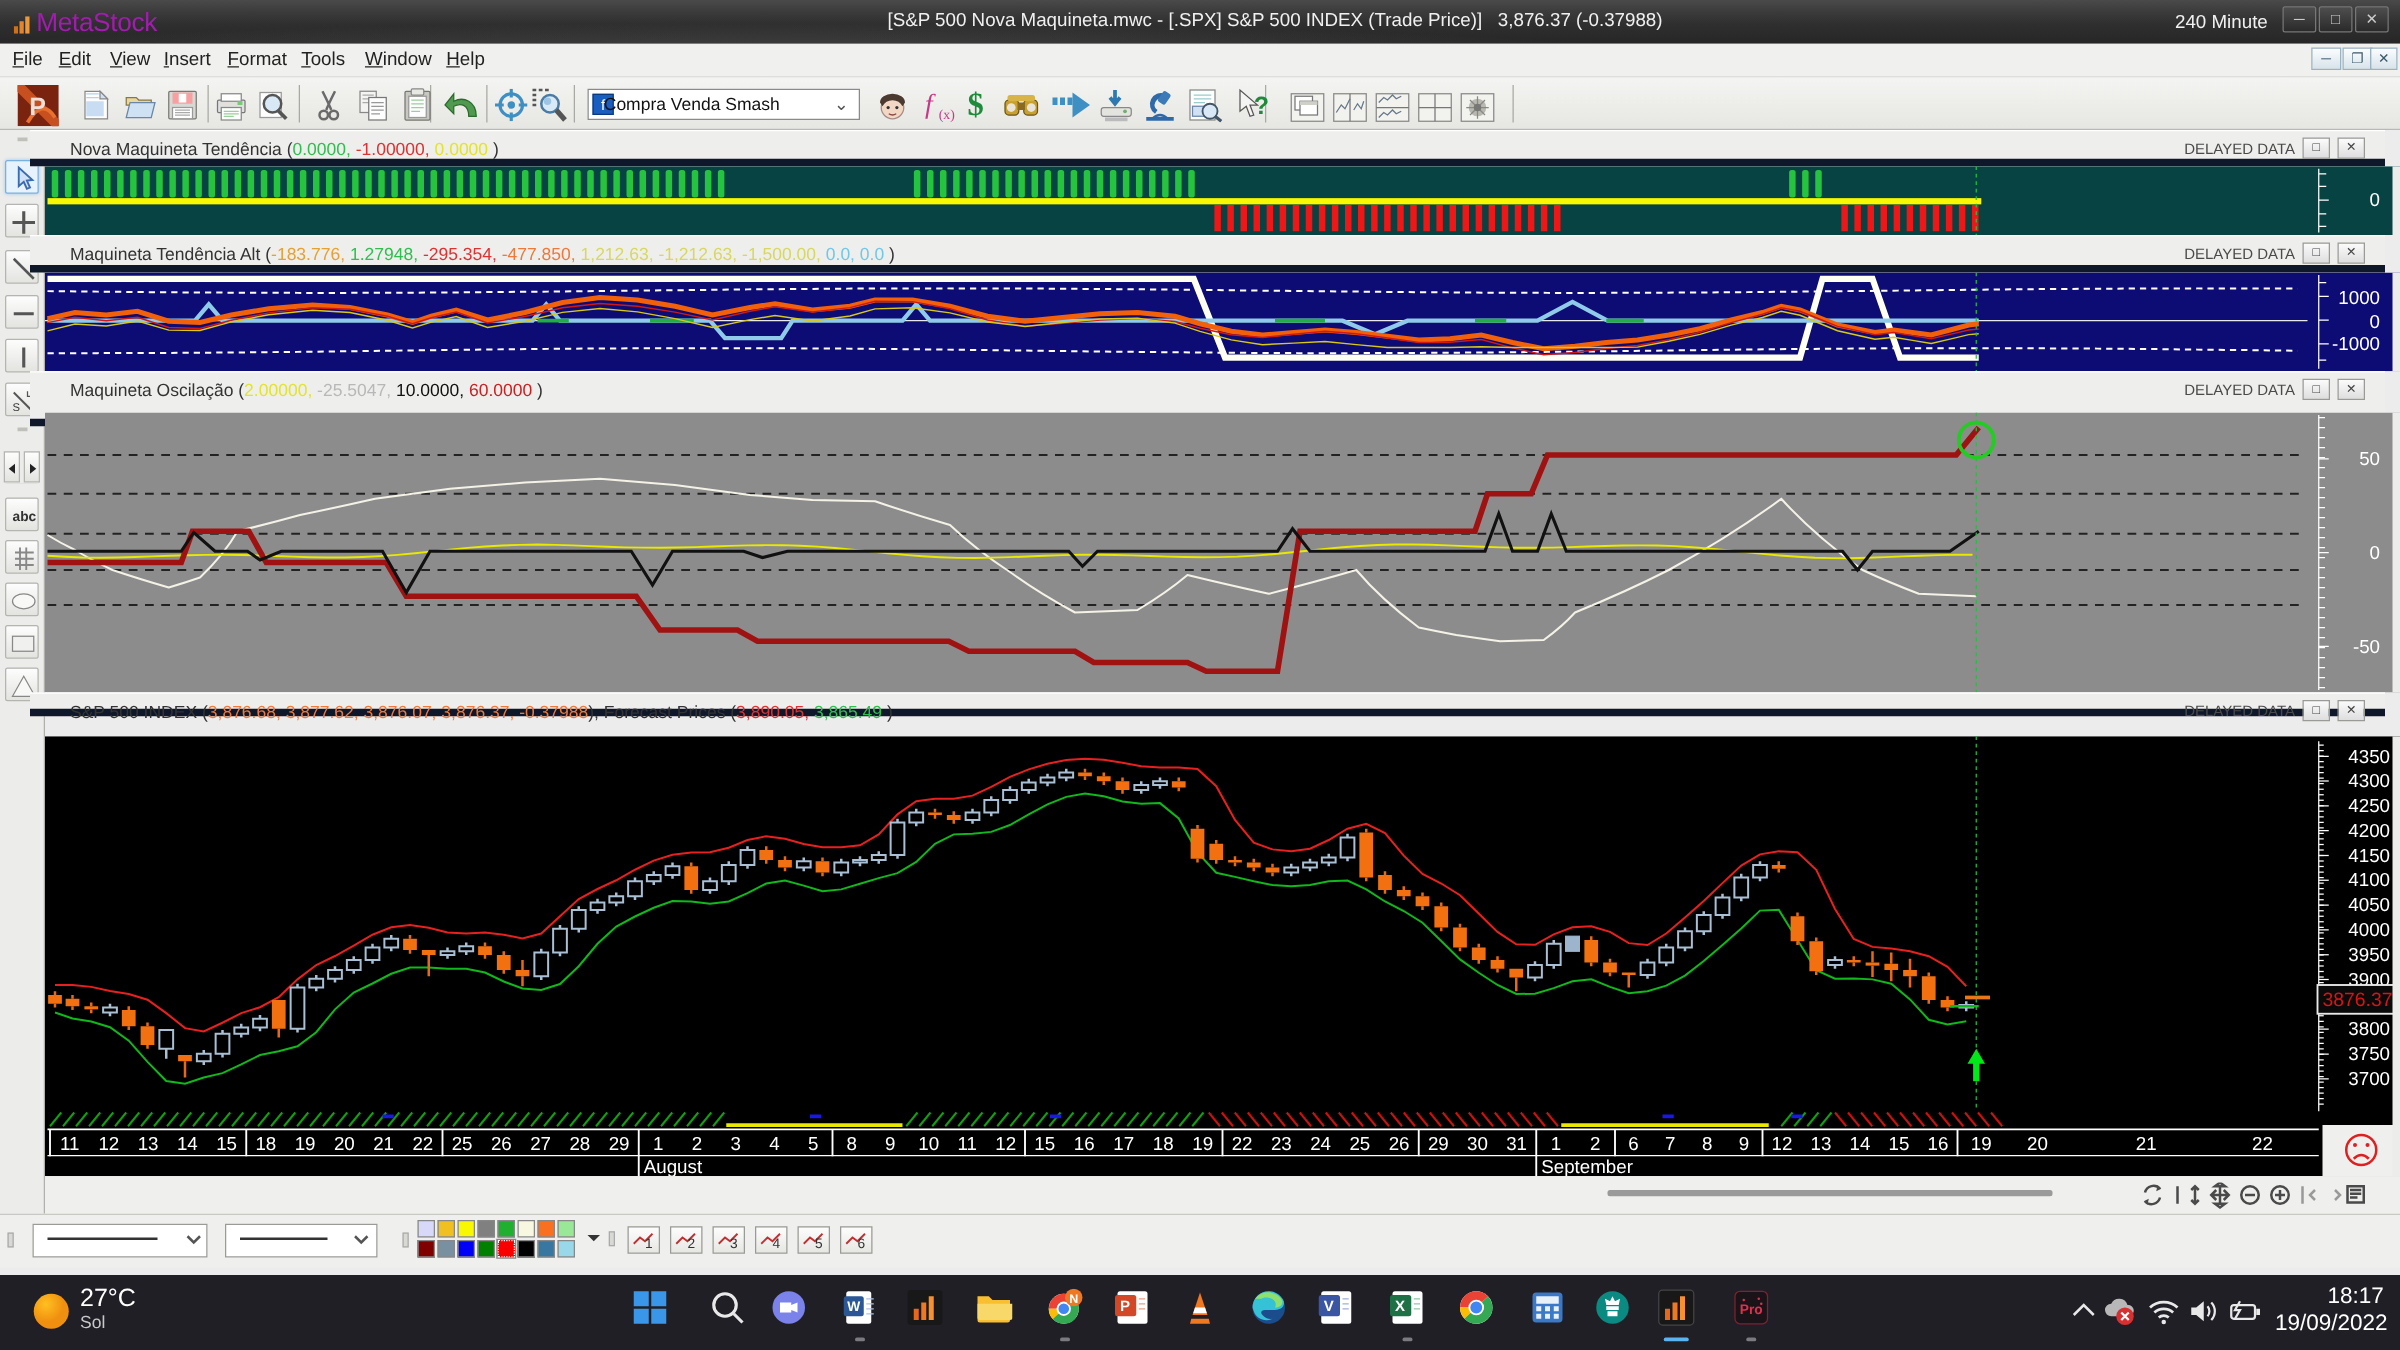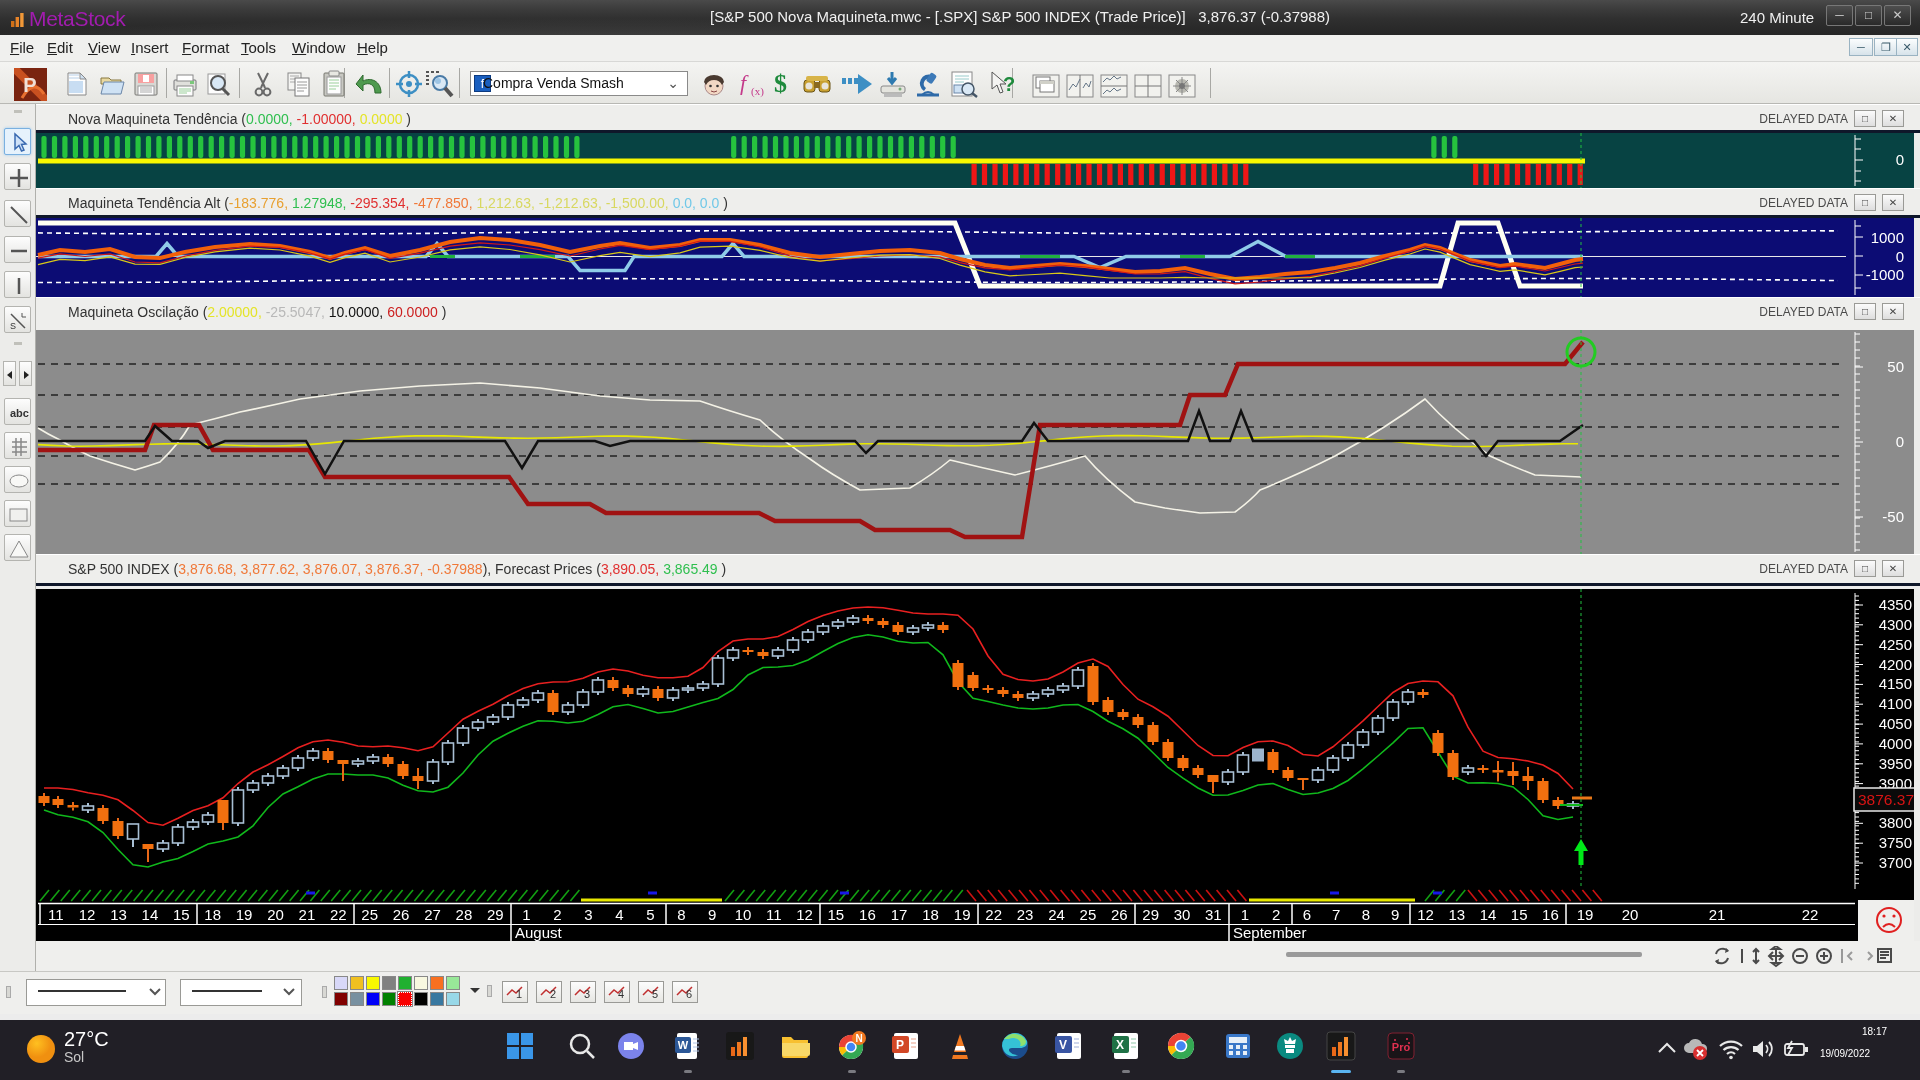--- a/index.html
+++ b/index.html
@@ -11,29 +11,29 @@
 .period{position:absolute;left:1740px;top:9px;color:#f0f0f0;font-size:15px}
 .winbtn{position:absolute;top:5px;height:21px;width:27px;background:linear-gradient(180deg,#4e4e4e,#2a2a2a);border:1px solid #777;border-radius:2px;color:#ccc;text-align:center;font-size:12px;line-height:19px}
 .menubar{left:0;top:35px;width:1920px;height:27px;background:#f0f0ee;border-bottom:1px solid #d8d8d6;color:#222;font-size:15px}
 .menubar span{position:absolute;top:4px}
 .mbtn{position:absolute;top:3px;height:18px;width:24px;background:linear-gradient(180deg,#fbfdfe,#d7e3ea);border:1px solid #9ab3c2;color:#3a5a6a;font-size:11px;text-align:center;line-height:16px}
 .toolbar{left:0;top:62px;width:1920px;height:42px;background:linear-gradient(180deg,#f4f4f2,#e6e6e2);border-bottom:1px solid #b8b8b4}
 .tsep{position:absolute;top:6px;width:1px;height:30px;background:#a8a8a4}
 .combo{position:absolute;left:470px;top:71px;width:218px;height:25px;background:#fff;border:1px solid #8a8a8a;font-size:14px;color:#111}
 .leftpal{left:0;top:104px;width:36px;height:867px;background:#ececea;border-right:1px solid #b0b0ac}
 .ptool{position:absolute;left:4px;width:27px;height:27px;background:linear-gradient(180deg,#fdfdfd,#e3e3e0);border:1px solid #b4b4b0;border-radius:2px}
-.phead{position:absolute;left:36px;width:1884px;background:#eeeeec;border-top:1px solid #fff;border-bottom:3px solid #0f172a;font-size:14px;color:#333}
+.phead{position:absolute;left:24px;width:1884px;background:#eeeeec;border-top:1px solid #fff;border-bottom:6px solid #0f172a;font-size:14px;color:#333}
 .phead .nm{position:absolute;left:32px;top:6px;white-space:pre}
 .dd{position:absolute;right:72px;top:7px;font-size:12px;color:#4a4a4a}
 .hbtn{position:absolute;top:5px;width:22px;height:17px;background:linear-gradient(180deg,#fbfbfb,#dedede);border:1px solid #9a9a96;color:#444;font-size:10px;text-align:center;line-height:15px}
 .scrollrow{left:36px;top:941px;width:1884px;height:30px;background:#efefed}
 .bottombar{left:0;top:971px;width:1920px;height:43px;background:#efefed;border-top:1px solid #c8c8c4}
 .lcombo{position:absolute;top:7px;height:27px;background:#fff;border:1px solid #9a9a96}
 .taskbar{left:0;top:1020px;width:1920px;height:60px;background:#211f26}
-.traytxt{position:absolute;color:#fff;font-size:10px}
+.traytxt{position:absolute;color:#fff;font-size:18px}
 </style></head><body>
 <div id="app">
     <div class="abs titlebar">
       <div class="swoosh"></div>
     </div>
     <svg class="abs" style="left:11px;top:13px;" width="16" height="14" viewBox="0 0 16 14">
       <rect x="0" y="8" width="3.4" height="6" fill="#d07018"></rect>
       <rect x="4.6" y="4" width="3.4" height="10" fill="#e88428"></rect>
       <rect x="9.2" y="0" width="3.4" height="14" fill="#f09838"></rect>
     </svg>
@@ -482,21 +482,21 @@
       <path d="M1819,212.0 h5" stroke="#fff"></path>
       <path d="M1819,220.0 h5" stroke="#fff"></path>
       <path d="M1819,37.0 h8" stroke="#fff"></path>
       <text x="1868" y="42.0" font-size="15" fill="#fff" text-anchor="end">50</text>
       <path d="M1819,112.0 h8" stroke="#fff"></path>
       <text x="1868" y="117.0" font-size="15" fill="#fff" text-anchor="end">0</text>
       <path d="M1819,187.0 h8" stroke="#fff"></path>
       <text x="1868" y="192.0" font-size="15" fill="#fff" text-anchor="end">-50</text>
       <rect x="1878" y="0" width="6" height="224" fill="#ececea"></rect>
     </svg>
-    <div class="abs phead" style="top:554px;height:32px">
+    <div class="abs phead" style="top:554px;height:19px">
       <div class="nm">S&amp;P 500 INDEX (<span style="color:#f07838">3,876.68, 3,877.62, 3,876.07, 3,876.37, -0.37988</span>), Forecast Prices (<span style="color:#e03030">3,890.05,</span> <span style="color:#2fbf4f">3,865.49</span> )</div>
       <div class="dd">DELAYED DATA</div>
       <div class="hbtn" style="right:44px">□</div>
       <div class="hbtn" style="right:16px">✕</div>
     </div>
     <svg class="abs" style="left:36px;top:589px;" width="1884" height="352" viewBox="0 0 1884 352">
       <rect width="1884" height="352" fill="#000"></rect>
       <polyline points="8.0,199.0 22.0,199.0 37.0,200.5 52.0,203.8 67.0,206.2 82.0,210.8 97.0,221.5 112.0,233.5 127.0,236.2 142.0,229.2 157.0,221.5 172.0,216.8 187.0,208.8 202.0,194.5 217.0,183.0 232.0,175.8 247.0,167.5 262.0,158.8 277.0,152.8 292.0,151.0 307.0,153.2 322.0,157.0 337.0,157.8 352.0,157.0 367.0,158.8 382.0,161.8 397.0,157.8 412.0,144.0 427.0,130.2 442.0,122.2 457.0,115.2 472.0,106.8 487.0,99.5 502.0,94.8 517.0,93.0 532.0,92.8 547.0,89.2 562.0,83.0 577.0,80.0 592.0,82.0 607.0,86.2 622.0,88.8 637.0,88.8 652.0,87.2 667.0,78.5 682.0,62.5 697.0,52.0 712.0,50.0 727.0,50.0 742.0,47.5 757.0,40.5 772.0,32.5 787.0,26.5 802.0,22.0 817.0,19.0 832.0,18.0 847.0,18.8 862.0,21.2 877.0,24.0 892.0,25.0 907.0,25.0 922.0,26.2 937.0,40.0 952.0,67.0 967.0,85.2 982.0,90.5 997.0,92.0 1012.0,90.0 1027.0,83.0 1042.0,74.0 1057.0,70.0 1072.0,77.5 1087.0,95.5 1102.0,110.2 1117.0,117.8 1132.0,127.2 1147.0,141.8 1162.0,156.5 1177.0,166.5 1192.0,166.8 1207.0,158.5 1222.0,152.8 1237.0,152.0 1252.0,156.5 1267.0,165.5 1282.0,167.0 1297.0,157.8 1312.0,145.0 1327.0,131.8 1342.0,117.5 1357.0,103.5 1372.0,94.5 1387.0,92.0 1402.0,92.8 1417.0,106.8 1432.0,138.2 1447.0,162.2 1462.0,168.5 1477.0,169.8 1492.0,172.0 1507.0,176.0 1522.0,184.5 1537.0,200.0" fill="none" stroke="#e82020" stroke-width="1.6"></polyline>
       <polyline points="8.0,221.0 22.0,225.8 37.0,228.2 52.0,232.8 67.0,243.5 82.0,260.5 97.0,275.8 112.0,278.0 127.0,273.0 142.0,269.5 157.0,262.5 172.0,255.0 187.0,252.0 202.0,248.0 217.0,236.8 232.0,218.5 247.0,205.0 262.0,197.8 277.0,190.0 292.0,185.0 307.0,185.0 322.0,186.0 337.0,186.0 352.0,189.0 367.0,196.2 382.0,201.8 397.0,203.0 412.0,198.2 427.0,184.0 442.0,166.0 457.0,152.2 472.0,144.2 487.0,137.2 502.0,131.8 517.0,132.2 532.0,134.0 547.0,132.2 562.0,125.5 577.0,117.8 592.0,115.5 607.0,119.5 622.0,124.0 637.0,122.5 652.0,118.0 667.0,113.5 682.0,109.5 697.0,100.5 712.0,86.0 727.0,78.5 742.0,78.0 757.0,76.5 772.0,71.0 787.0,62.5 802.0,54.5 817.0,48.5 832.0,45.8 847.0,48.0 862.0,52.2 877.0,54.0 892.0,53.5 907.0,65.8 922.0,93.0 937.0,109.2 952.0,112.5 967.0,116.0 982.0,119.0 997.0,120.0 1012.0,119.0 1027.0,116.0 1042.0,115.5 1057.0,122.5 1072.0,132.2 1087.0,139.8 1102.0,149.2 1117.0,163.8 1132.0,178.5 1147.0,189.2 1162.0,199.0 1177.0,206.2 1192.0,206.0 1207.0,201.5 1222.0,196.0 1237.0,194.5 1252.0,200.5 1267.0,205.5 1282.0,204.0 1297.0,199.5 1312.0,191.5 1327.0,179.8 1342.0,167.0 1357.0,153.8 1372.0,139.5 1387.0,138.8 1402.0,163.0 1417.0,187.2 1432.0,194.0 1447.0,193.8 1462.0,194.5 1477.0,198.0 1492.0,210.5 1507.0,226.8 1522.0,230.5 1537.0,228.0" fill="none" stroke="#10b81c" stroke-width="1.6"></polyline>
       <path d="M8.0,204.0 V207.0 M8.0,214.0 V217.0" stroke="#e86818" stroke-width="2"></path>

